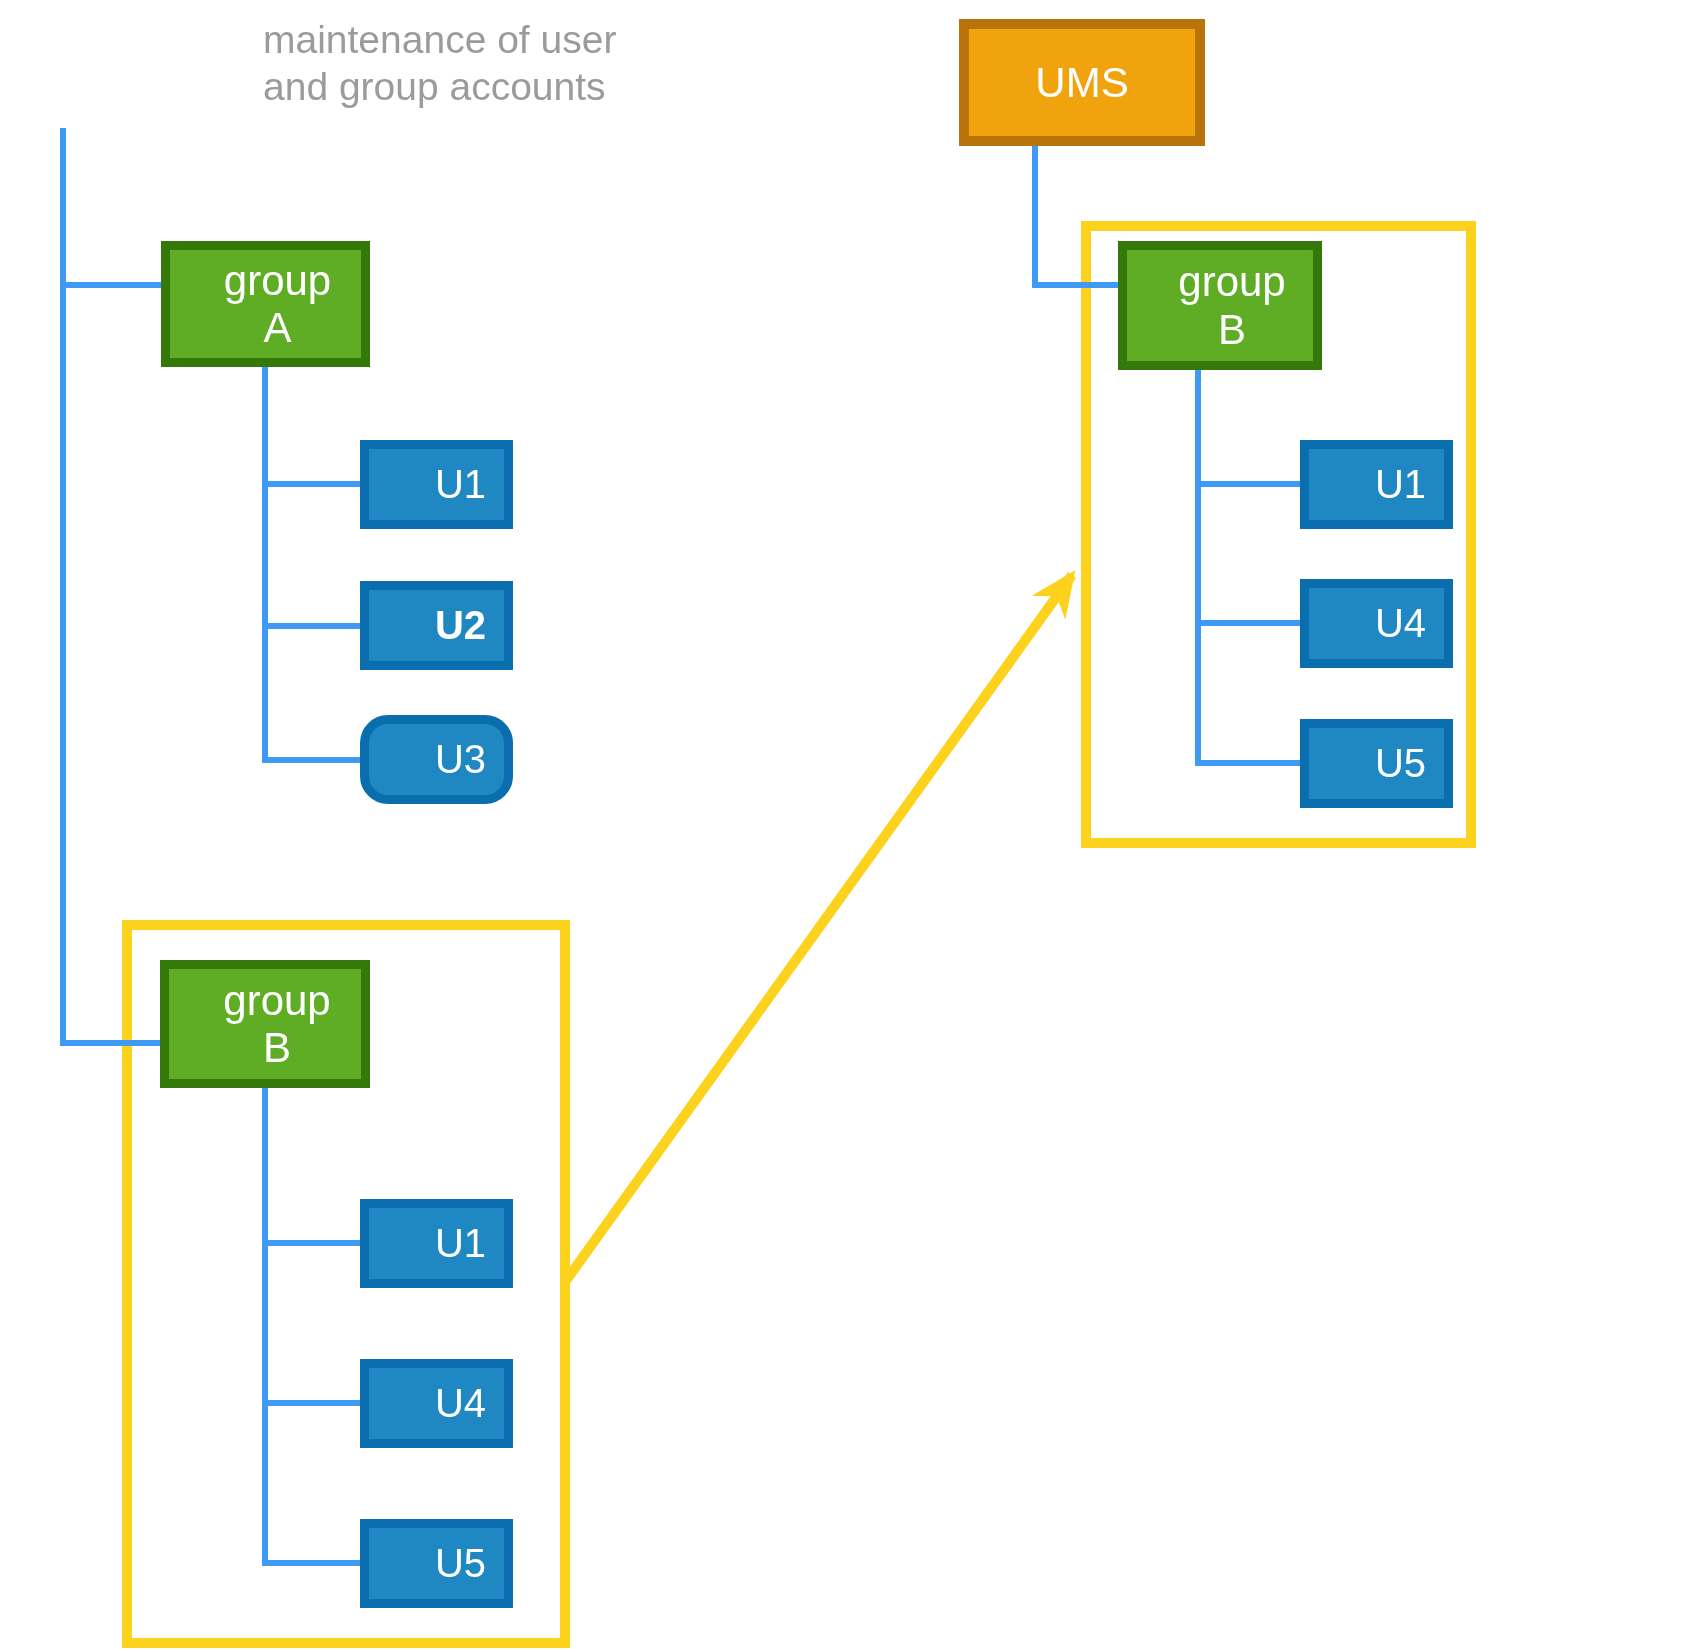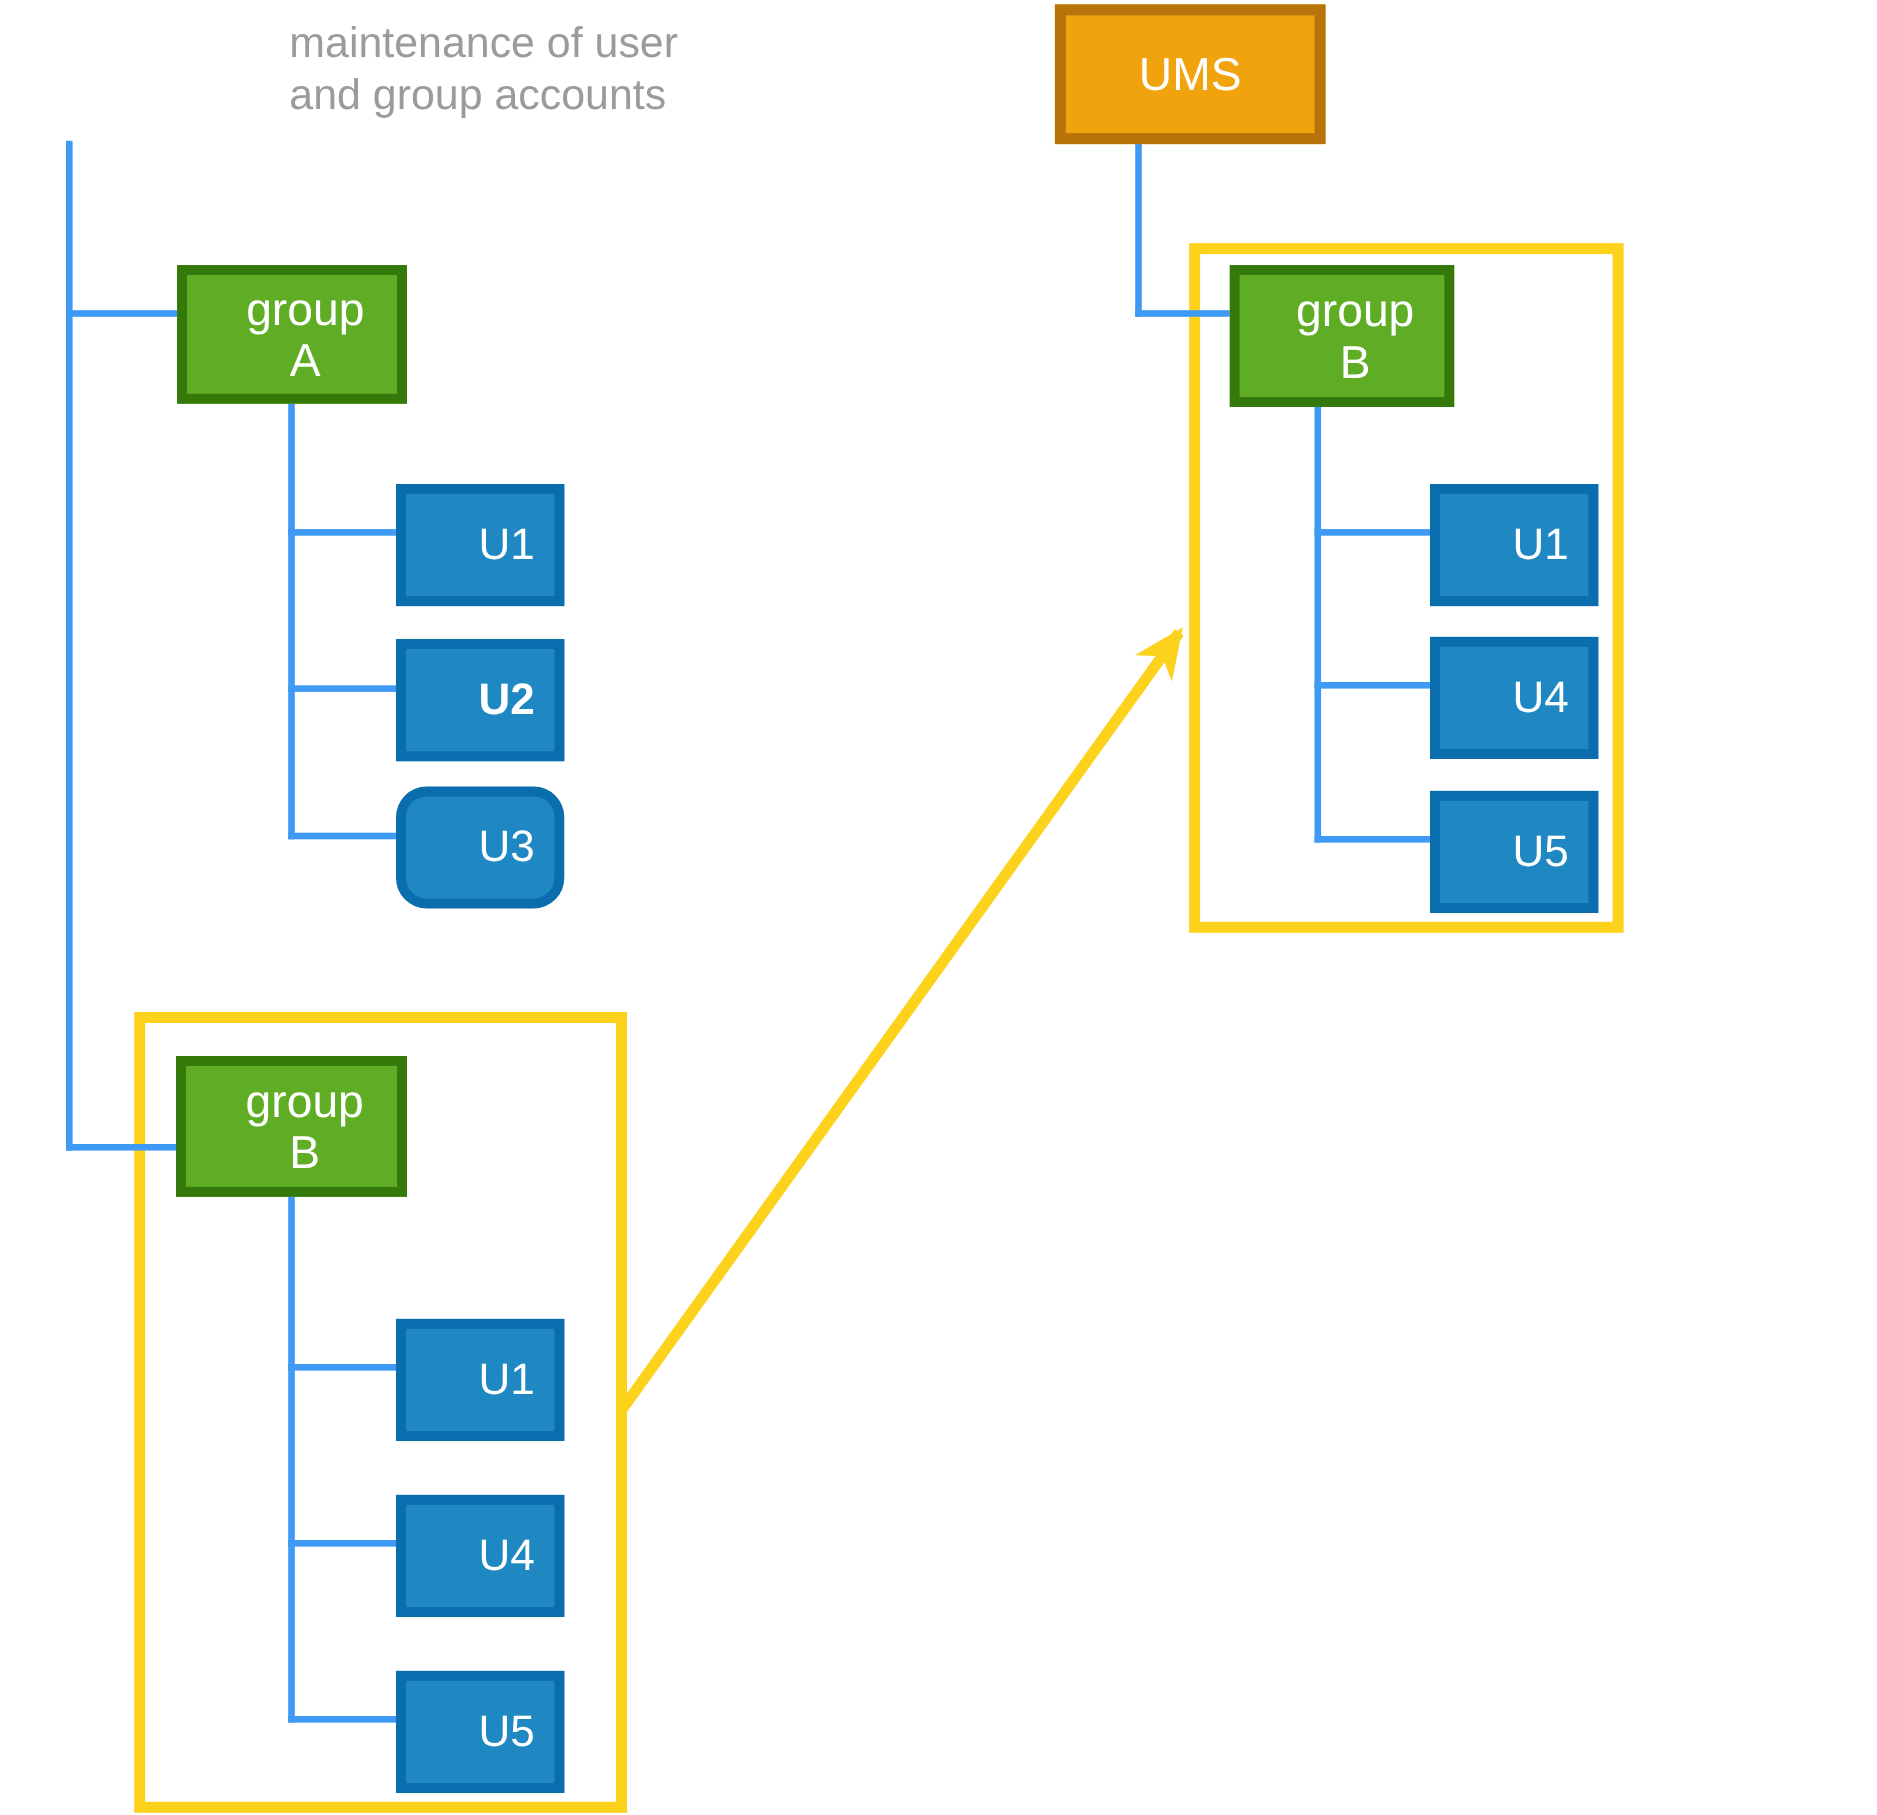--- a/index.html
+++ b/index.html
@@ -56,34 +56,34 @@
     text-align: center;
     z-index: 4;
     white-space: pre-line;
   }
   .box.ad {
     left: 0px; top: 3px; width: 202px; height: 125px;
     background: var(--ad_fill);
     border: 8px solid var(--ad_border);
   }
   .box.ums {
-    left: 959px; top: 4px; width: 246px; height: 127px;
+    left: 959px; top: 19px; width: 246px; height: 127px;
     background: var(--ums_fill);
     border: 10px solid var(--ums_border);
   }
   .box.group {
     background: var(--group_fill);
     border: 9px solid var(--group_border);
     padding-left: 24px;
   }
   #group-a       { left: 161px;  top: 241px; width: 209px; height: 126px; }
   #group-b-left  { left: 160px;  top: 960px; width: 210px; height: 128px; }
   #group-b-right { left: 1118px; top: 241px; width: 204px; height: 129px; }
   .box.user {
-    width: 153px; height: 111px;
+    width: 153px; height: 89px;
     background: var(--user_fill);
     border: 9px solid var(--user_border);
     font-size: 40px;
     padding-left: 48px;
   }
   
   #ua-u1 { left: 360px; top: 440px; }
   #ua-u2 { left: 360px; top: 581px; font-weight: bold; }
   #ua-u3 { left: 360px; top: 715px; border-radius: 28px; }
   

